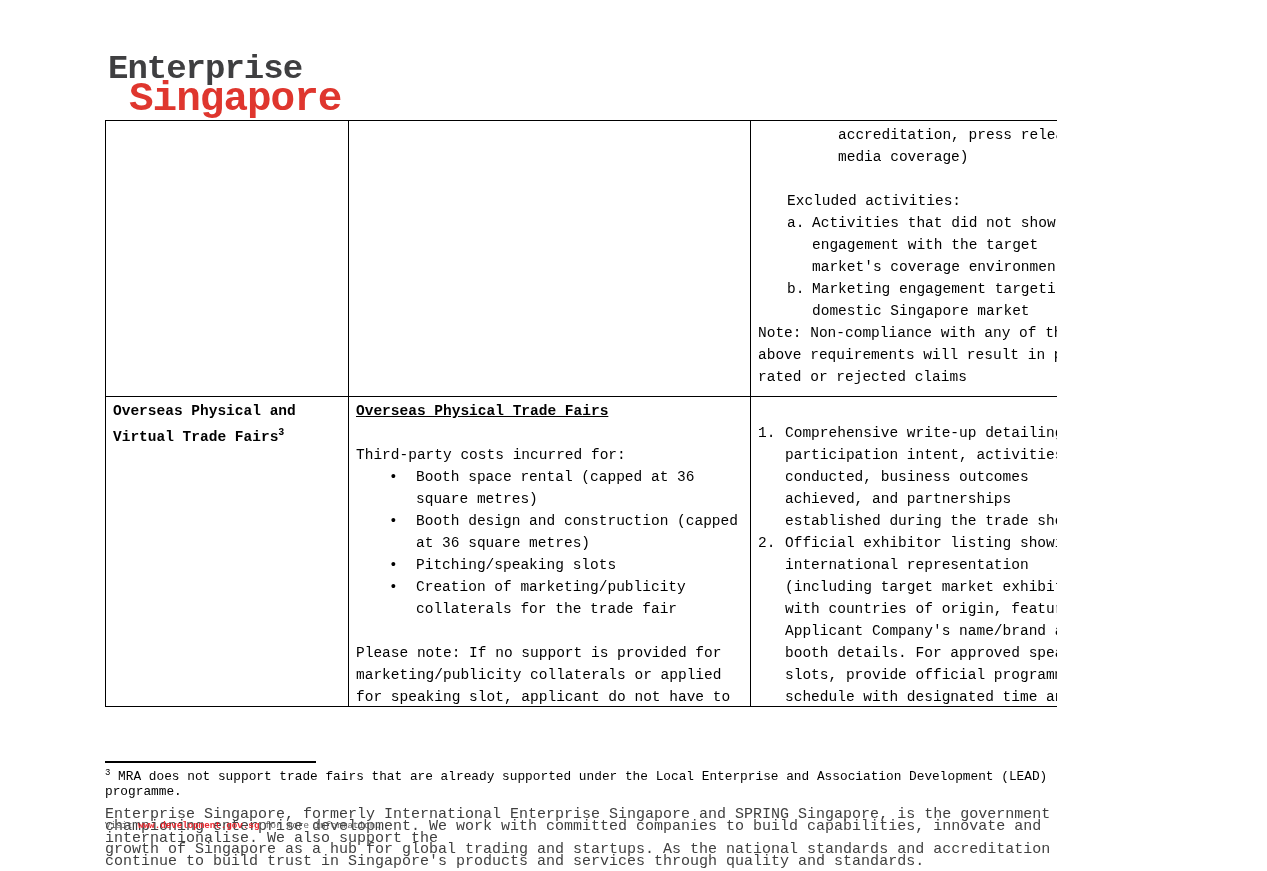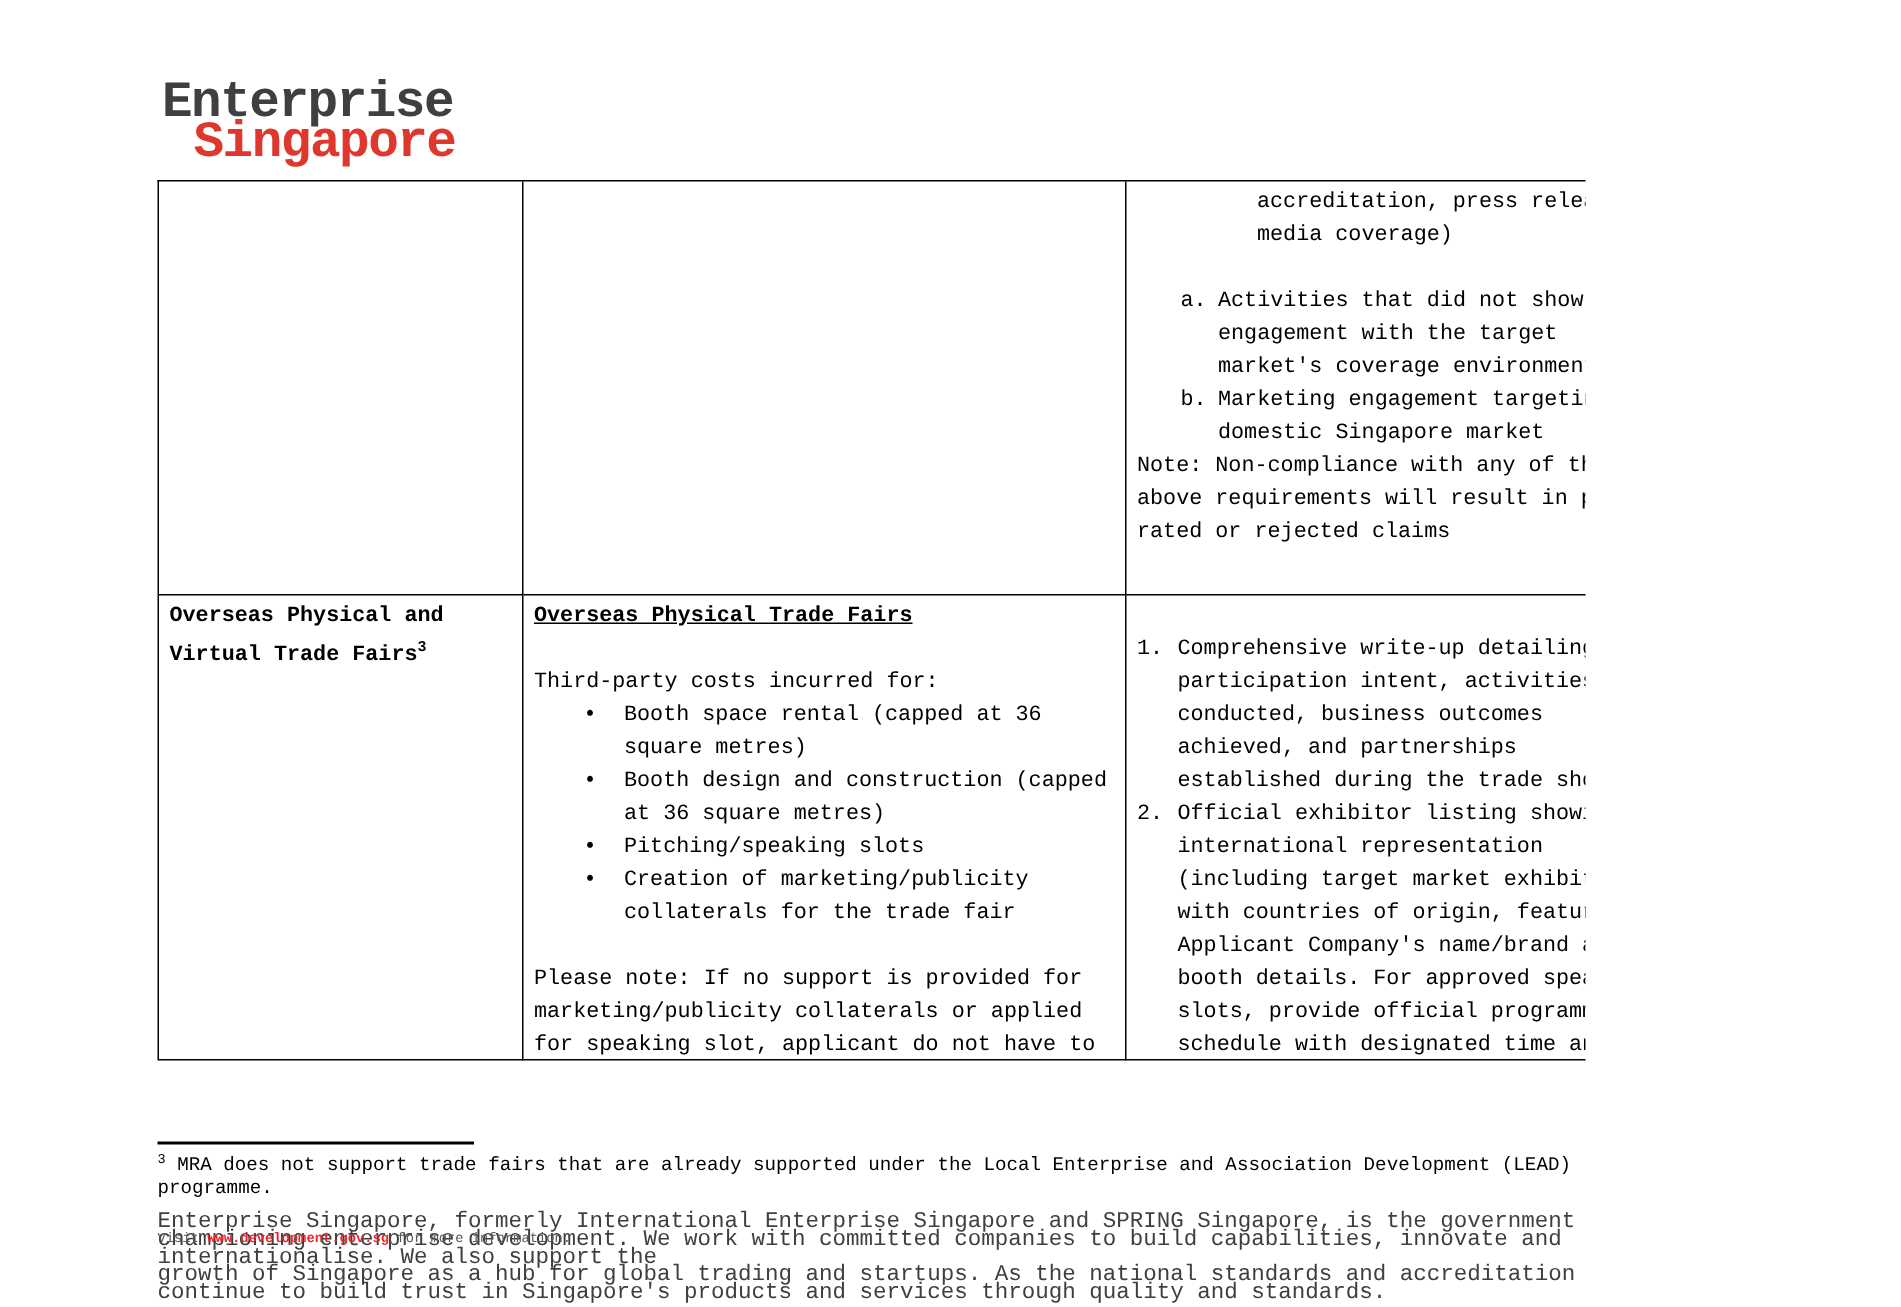--- a/index.html
+++ b/index.html
@@ -4,21 +4,21 @@
 <style>
   html,body { margin:0; padding:0; background:#ffffff; }
   .page {
     position:relative; width:1057px; height:871px; background:#ffffff;
     font-family:Liberation Mono, monospace; color:#000; overflow:hidden;margin-top:28px;
   }
 
   
   .logo { position:absolute; left:108px; top:24px; font-weight:bold; line-height:1; }
   .logo-line1 { font-size:34px; letter-spacing:-1px; }
-  .logo-line2 { font-size:34px; letter-spacing:-1px; margin-top:-7px; margin-left:21px; }
+  .logo-line2 { font-size:41px; letter-spacing:-1px; margin-top:-7px; margin-left:21px; }
 
   
   .doc-table {
     position:absolute; left:105px; top:92px;
     display:grid;
     grid-template-columns:243px 402px 365px;
     grid-template-rows:276px 310px;
     border-left:1px solid #000; border-top:1px solid #000;
     font-size:14.5px; line-height:22px; color:#000;
   }
@@ -68,20 +68,21 @@
     <div class="logo-line2" style="color: rgb(223, 54, 46);">Singapore</div>
   </div>
 
   <div class="doc-table">
 
     <div class="cell"></div>
     <div class="cell"></div>
     <div class="cell">
       <div class="cont-block">accreditation, press releases, media coverage)</div>
       <div class="spacer"></div>
+      <div class="excl-head">Excluded activities:</div>
       <div class="alpha-item">
         <span class="alpha-marker">a.</span>
         <span class="alpha-text">Activities that did not show engagement with the target market's coverage environment</span>
       </div>
       <div class="alpha-item">
         <span class="alpha-marker">b.</span>
         <span class="alpha-text">Marketing engagement targeting domestic Singapore market</span>
       </div>
       <div class="note-text">Note: Non-compliance with any of the above requirements will result in pro-rated or rejected claims</div>
     </div>

